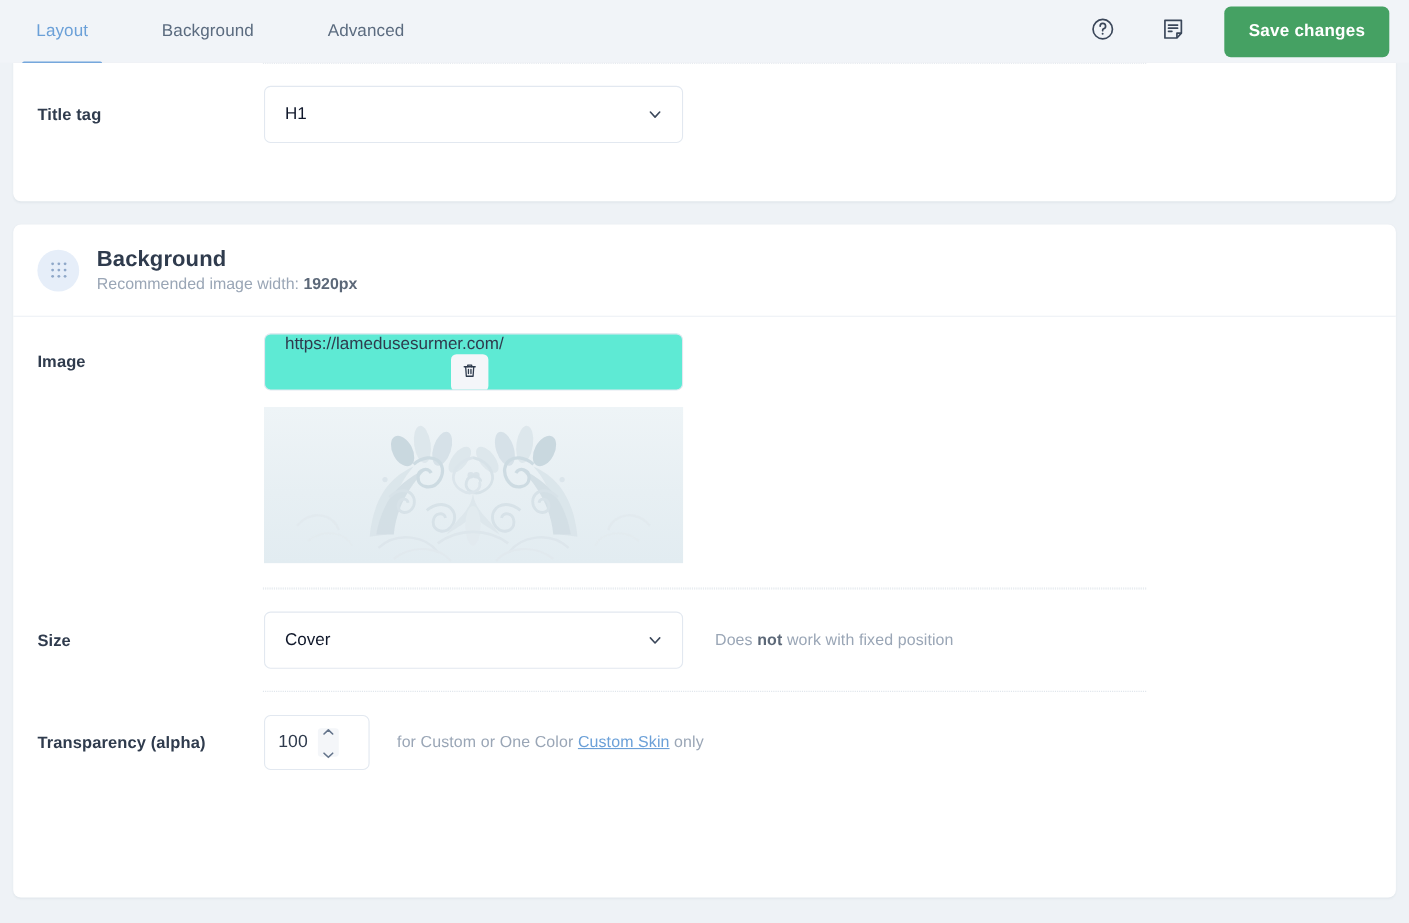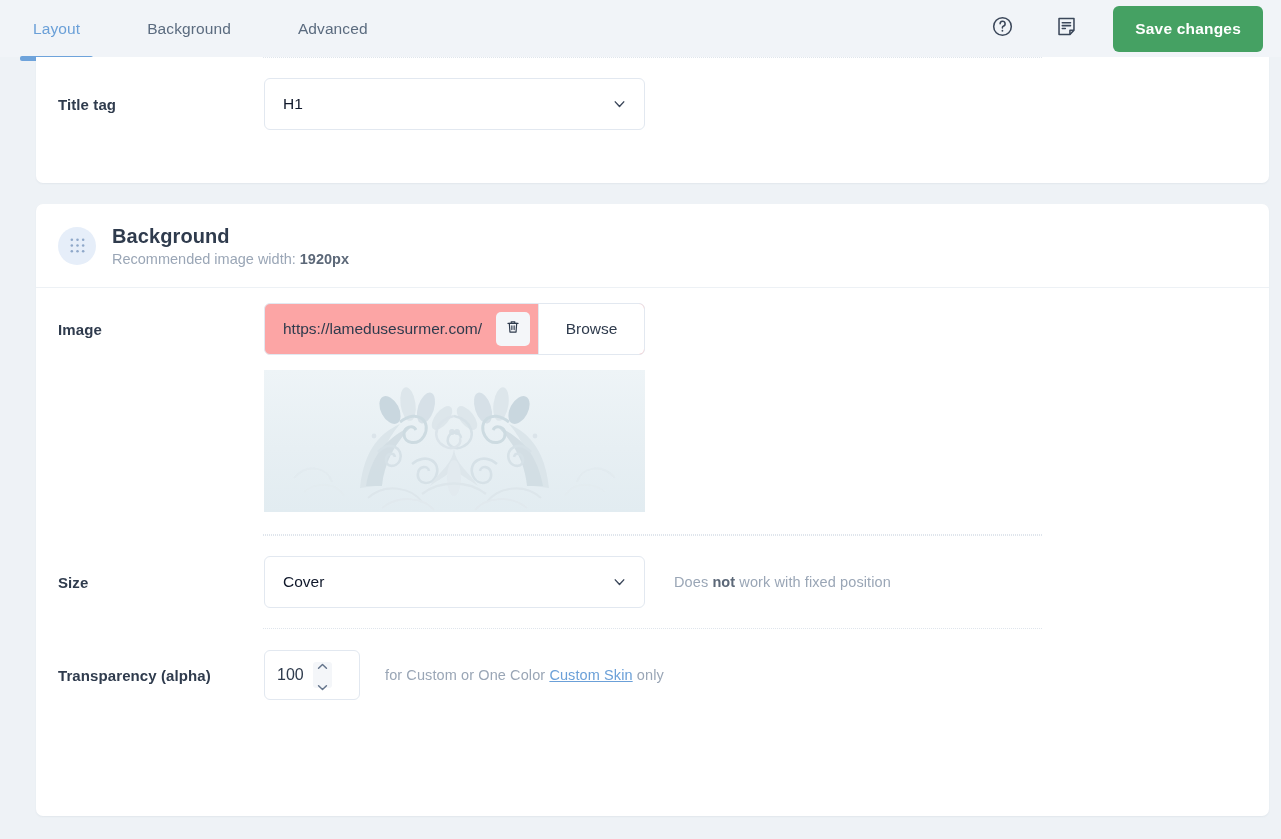--- a/index.html
+++ b/index.html
@@ -73,21 +73,20 @@
     padding: 0 22px;
     height: 46px;
     cursor: pointer;
   }
 
   
   .page {
     padding: 0 12px;
     height: 782px;
     overflow: hidden;
-    margin-left: 24px;
   }
   .card {
     background: #fff;
     border-radius: 7px;
     box-shadow: 0 1px 2px rgba(40,60,90,.06);
     position: relative;
   }
   .card.first {
     height: 126px;
     margin-top: 0;
@@ -145,21 +144,22 @@
 
   
   .input-group {
     display: flex;
     align-items: stretch;
     width: 381px;
     height: 52px;
     border: 1px solid #e2e8f0;
     border-radius: 6px;
     overflow: hidden;
-    background: #fca5a5;
+    background: #5eead4;
+    flex-direction: column;
   }
   .input-group input {
     flex: 1;
     border: none;
     outline: none;
     font-family: "Liberation Sans", sans-serif;
     font-size: 15.5px;
     color: #2f3b4d;
     padding: 0 6px 0 18px;
     background: transparent;

